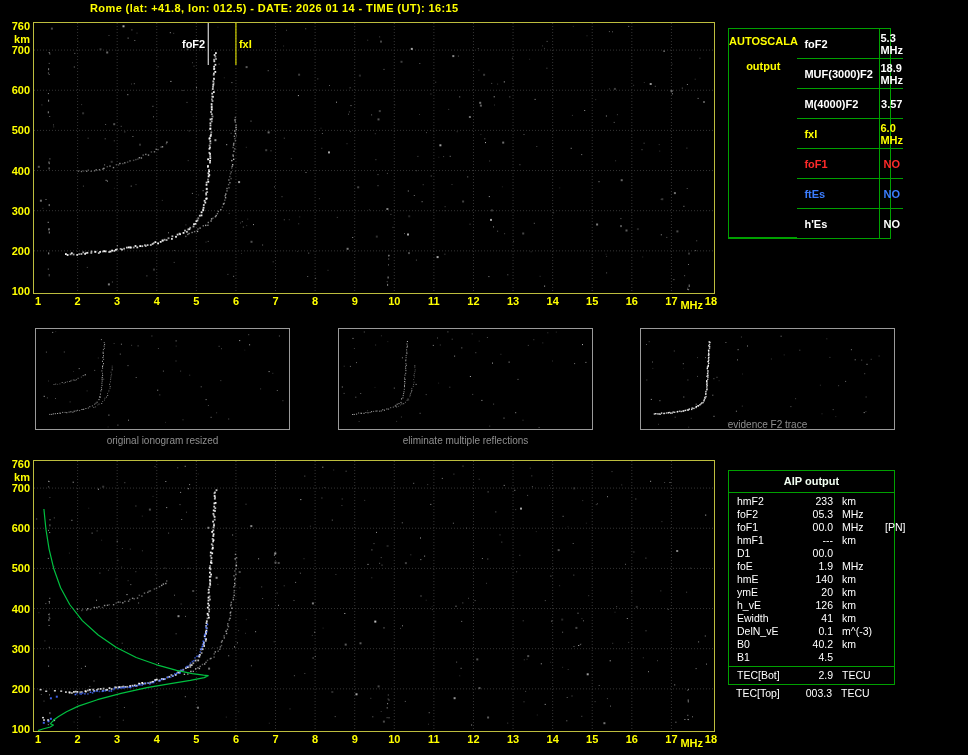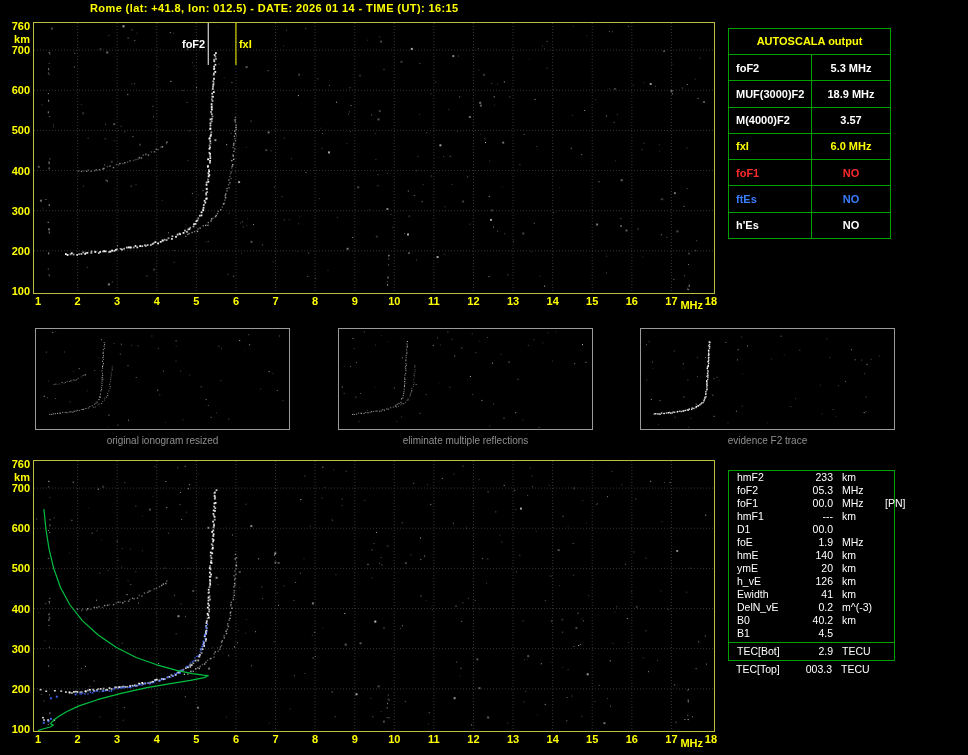--- a/index.html
+++ b/index.html
@@ -10,21 +10,21 @@
   .plot{position:absolute;border:1px solid #bdbd3e;background:#000}
   .plot svg{display:block;overflow:hidden}
   .ylabel{color:#ffff00;font-weight:bold;font-size:11px;line-height:12px;white-space:nowrap}
   .xlabel{color:#ffff00;font-weight:bold;font-size:11px;line-height:12px;white-space:nowrap}
   .annot{position:absolute;font-weight:bold;font-size:11px;white-space:nowrap}
   .annot.fof2{color:#ffffff;text-align:right}
   .annot.fxi{color:#ffff00}
   .thumb{position:absolute;border:1px solid #9a9a9a;background:#000}
   .caption{position:absolute;color:#8f8f8f;font-size:10px;text-align:center;white-space:nowrap}
   .as-table{position:absolute;left:728px;top:28px;width:163px;height:211px;border:1px solid #00a000;
-            display:flex;flex-direction:column;background:#000}
+            display:flex;background:#000}
   .as-title{color:#ffff00;font-weight:bold;font-size:11px;text-align:center;line-height:25px;
             border-bottom:1px solid #00a000;flex:0 0 26px}
   .as-body{display:flex;flex-direction:column;flex:1}
   .as-row{display:flex;flex:1;border-bottom:1px solid #00a000;font-size:11px;font-weight:bold;align-items:stretch}
   .as-row:last-child{border-bottom:none}
   .as-label{width:83px;padding-left:7px;border-right:1px solid #00a000;display:flex;align-items:center}
   .as-value{flex:1;display:flex;align-items:center;justify-content:center}
   .aip-wrap{position:absolute;left:728px;top:470px;width:167px;background:#000}
   .aip-box{border:1px solid #00a000;padding-bottom:2px}
   .aip-title{color:#f2fff2;font-weight:bold;font-size:11px;text-align:center;line-height:21px;
@@ -1175,21 +1175,21 @@
       <rect x="67.8" y="18.7" width="1.4" height="1.4" fill="#ffffff" opacity="0.74"></rect>
       <rect x="67.9" y="17.1" width="1.4" height="1.4" fill="#ffffff" opacity="0.93"></rect>
       <rect x="67.1" y="16.1" width="1.4" height="1.4" fill="#ffffff" opacity="0.84"></rect>
       <rect x="67.8" y="14.8" width="1.4" height="1.4" fill="#ffffff" opacity="0.84"></rect>
       <rect x="68.2" y="12.8" width="1.4" height="1.4" fill="#ffffff" opacity="0.82"></rect>
       <rect x="67.5" y="12.2" width="1.4" height="1.4" fill="#ffffff" opacity="0.90"></rect>
     </svg>
 </div>
 <div class="caption" style="left:35px;top:435px;width:255px">original ionogram resized</div>
 <div class="caption" style="left:338px;top:435px;width:255px">eliminate multiple reflections</div>
-<div class="caption" style="left:640px;top:435px;width:255px">evidence F2 trace</div>
+<div class="caption" style="left:640px;top:419px;width:255px">evidence F2 trace</div>
 
 <div class="plot" id="plotBot" style="left:33px;top:460px;width:682px;height:272px">
   <svg id="svgBot" width="680" height="270">
       <line x1="43.588" y1="0" x2="43.588" y2="270" stroke="#343434" stroke-width="1" stroke-dasharray="1 2"></line>
       <line x1="83.176" y1="0" x2="83.176" y2="270" stroke="#343434" stroke-width="1" stroke-dasharray="1 2"></line>
       <line x1="122.76400000000001" y1="0" x2="122.76400000000001" y2="270" stroke="#343434" stroke-width="1" stroke-dasharray="1 2"></line>
       <line x1="162.352" y1="0" x2="162.352" y2="270" stroke="#343434" stroke-width="1" stroke-dasharray="1 2"></line>
       <line x1="201.94" y1="0" x2="201.94" y2="270" stroke="#343434" stroke-width="1" stroke-dasharray="1 2"></line>
       <line x1="241.52800000000002" y1="0" x2="241.52800000000002" y2="270" stroke="#343434" stroke-width="1" stroke-dasharray="1 2"></line>
       <line x1="281.116" y1="0" x2="281.116" y2="270" stroke="#343434" stroke-width="1" stroke-dasharray="1 2"></line>
@@ -1912,20 +1912,21 @@
     <span class="abs xlabel" style="left: 552.644px; top: 733px; transform: translateX(-50%);">14</span>
     <span class="abs xlabel" style="left: 592.232px; top: 733px; transform: translateX(-50%);">15</span>
     <span class="abs xlabel" style="left: 631.82px; top: 733px; transform: translateX(-50%);">16</span>
     <span class="abs xlabel" style="left: 671.408px; top: 733px; transform: translateX(-50%);">17</span>
     <span class="abs xlabel" style="left: 710.996px; top: 733px; transform: translateX(-50%);">18</span>
     <span class="abs xlabel" style="left: 680.408px; top: 737px;">MHz</span>
   </div>
 
 <div class="aip-wrap">
   <div class="aip-box">
+    <div class="aip-title">AIP output</div>
     <div id="aipBody">
         <div class="aip-row">
           <div class="aip-name">hmF2</div>
           <div class="aip-val">233</div>
           <div class="aip-unit">km</div>
           <div class="aip-extra"></div>
         </div>
         <div class="aip-row">
           <div class="aip-name">foF2</div>
           <div class="aip-val">05.3</div>
@@ -1975,21 +1976,21 @@
           <div class="aip-extra"></div>
         </div>
         <div class="aip-row">
           <div class="aip-name">Ewidth</div>
           <div class="aip-val">41</div>
           <div class="aip-unit">km</div>
           <div class="aip-extra"></div>
         </div>
         <div class="aip-row">
           <div class="aip-name">DelN_vE</div>
-          <div class="aip-val">0.2</div>
+          <div class="aip-val">0.1</div>
           <div class="aip-unit">m^(-3)</div>
           <div class="aip-extra"></div>
         </div>
         <div class="aip-row">
           <div class="aip-name">B0</div>
           <div class="aip-val">40.2</div>
           <div class="aip-unit">km</div>
           <div class="aip-extra"></div>
         </div>
         <div class="aip-row">

